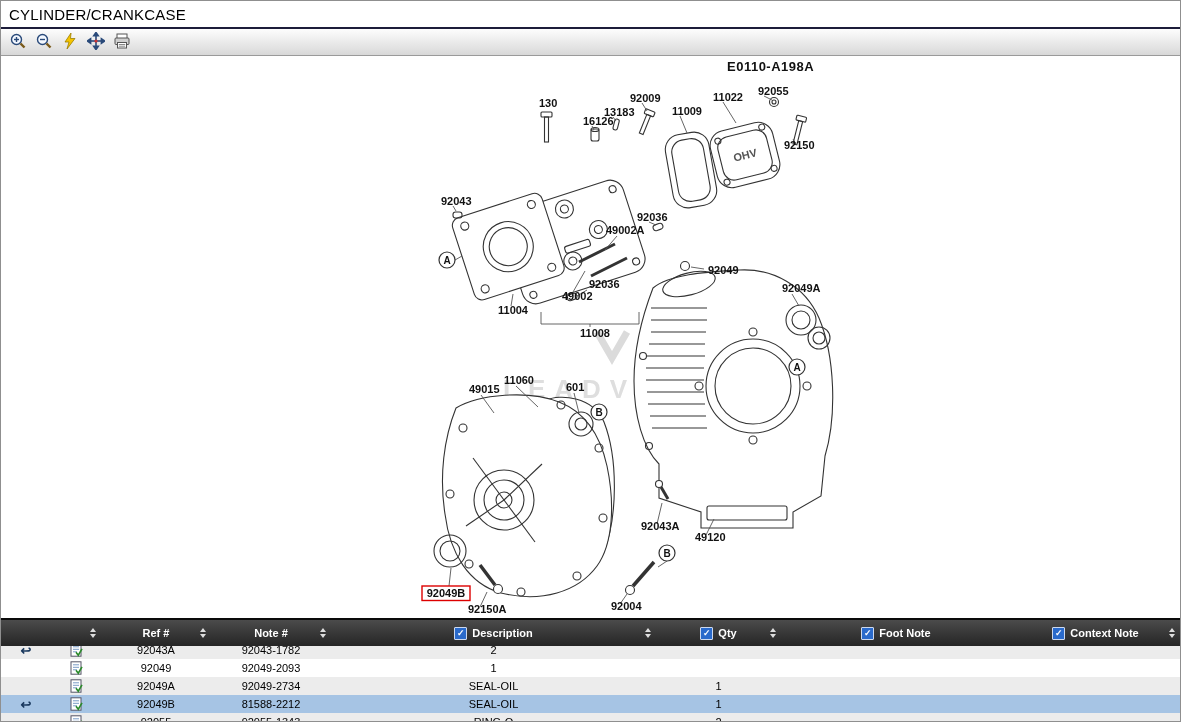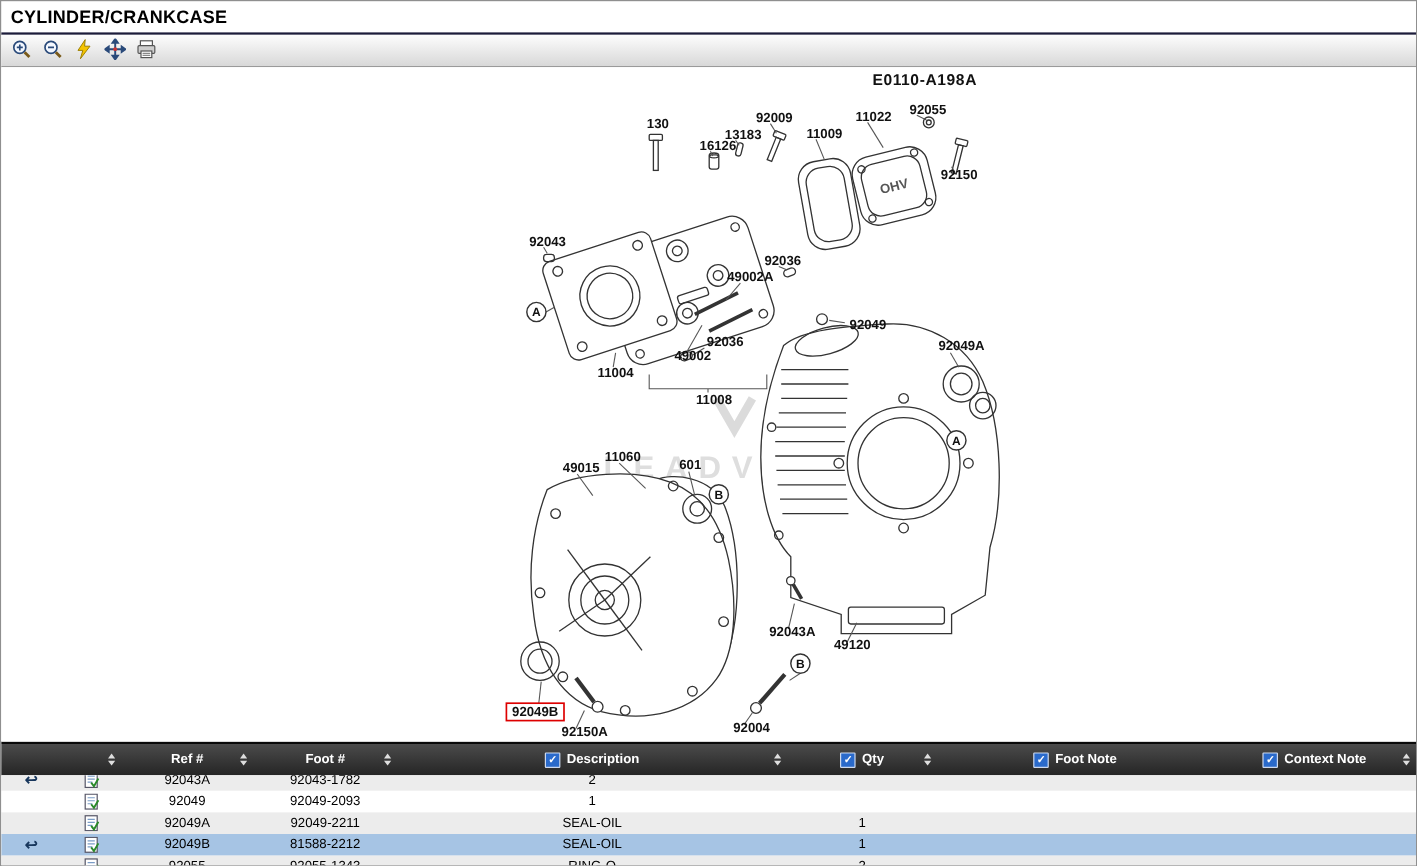--- a/index.html
+++ b/index.html
@@ -1,19 +1,19 @@
 <!DOCTYPE html>
 <html><head>
 <meta charset="utf-8">
 <style>
   html,body{margin:0;padding:0;background:#fff;font-family:"Liberation Sans",sans-serif;}
   .page{width:1181px;height:722px;box-sizing:border-box;border:1px solid #8f8f8f;overflow:hidden;background:#fff;}
   
   .titlebar{height:26px;border-bottom:2px solid #1c1c3a;display:flex;align-items:center;padding:0 8px;}
-  .titlebar .t{font-size:15px;font-weight:bold;color:#000;letter-spacing:.2px;}
+  .titlebar .t{font-size:15px;font-weight:normal;color:#000;letter-spacing:.2px;}
   
   .toolbar{height:27px;border-bottom:1px solid #9a9a9a;background:linear-gradient(#fdfdfd,#d8d8d8);
            display:flex;align-items:center;gap:4px;padding:0 6px;box-sizing:border-box;}
   .tool-btn{width:22px;height:22px;display:flex;align-items:center;justify-content:center;
             background:transparent;border:1px solid transparent;padding:0;cursor:pointer;}
   
   .diagram{height:562px;position:relative;background:#fff;overflow:hidden;}
   .dsvg{display:block;}
   .dsvg text{font-family:"Liberation Sans",sans-serif;font-weight:bold;font-size:11px;fill:#111;}
   .dsvg .dcode{font-size:13px;letter-spacing:.5px;}
@@ -347,21 +347,21 @@
           </span>
       </div>
       <div class="th">
         <span>Ref #</span>
         <span class="sortw">
             <span class="tri-up"></span>
             <span class="tri-down"></span>
           </span>
       </div>
       <div class="th">
-        <span>Foot #</span>
+        <span>Note #</span>
         <span class="sortw">
             <span class="tri-up"></span>
             <span class="tri-down"></span>
           </span>
       </div>
       <div class="th">
         <span class="cbx"></span>
         <span>Description</span>
         <span class="sortw">
             <span class="tri-up"></span>
@@ -430,21 +430,21 @@
     <div class="cell"><span class="doc-ic">
                 <svg width="13" height="14" viewBox="0 0 13 14">
       <rect x="1" y="0.8" width="10" height="12.4" fill="#fff" stroke="#556"></rect>
       <line x1="3" y1="3.8" x2="9" y2="3.8" stroke="#7a9cc6"></line>
       <line x1="3" y1="6.3" x2="9" y2="6.3" stroke="#7a9cc6"></line>
       <line x1="3" y1="8.8" x2="7" y2="8.8" stroke="#7a9cc6"></line>
       <path d="M6 9.2 L8.3 12.2 L12 5.8" stroke="#2a8a2a" fill="none" stroke-width="1.6"></path>
                 </svg>
               </span></div>
     <div class="cell">92049A</div>
-    <div class="cell">92049-2211</div>
+    <div class="cell">92049-2734</div>
     <div class="cell">SEAL-OIL</div>
     <div class="cell">1</div>
     <div class="cell"></div>
     <div class="cell"></div>
   </div>
           <div class="row selected">
     <div class="cell"><span class="back-ic" style="visibility: visible;"></span></div>
     <div class="cell"><span class="doc-ic">
                 <svg width="13" height="14" viewBox="0 0 13 14">
       <rect x="1" y="0.8" width="10" height="12.4" fill="#fff" stroke="#556"></rect>

